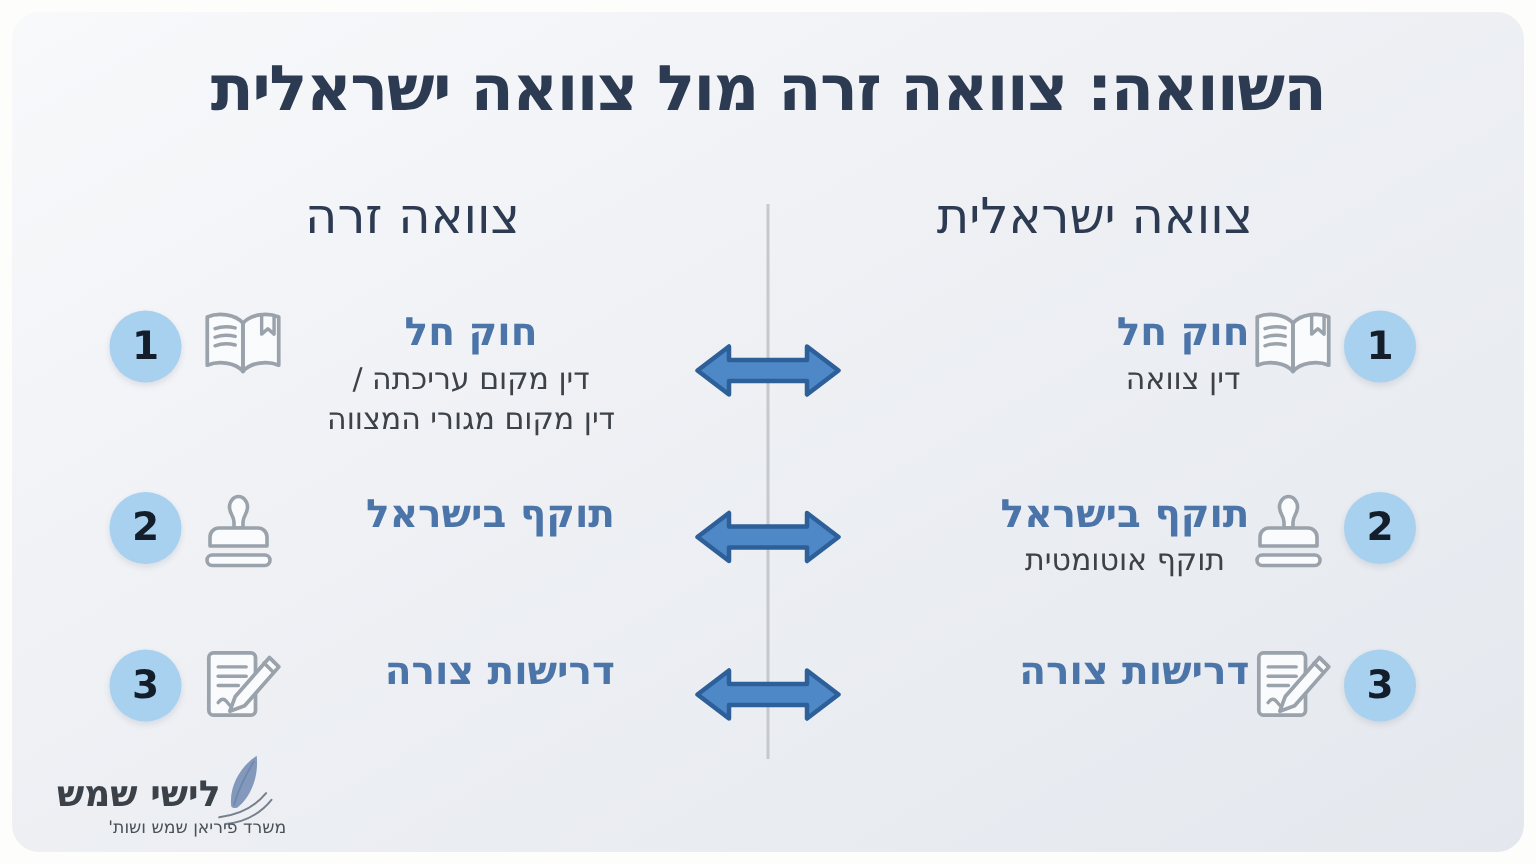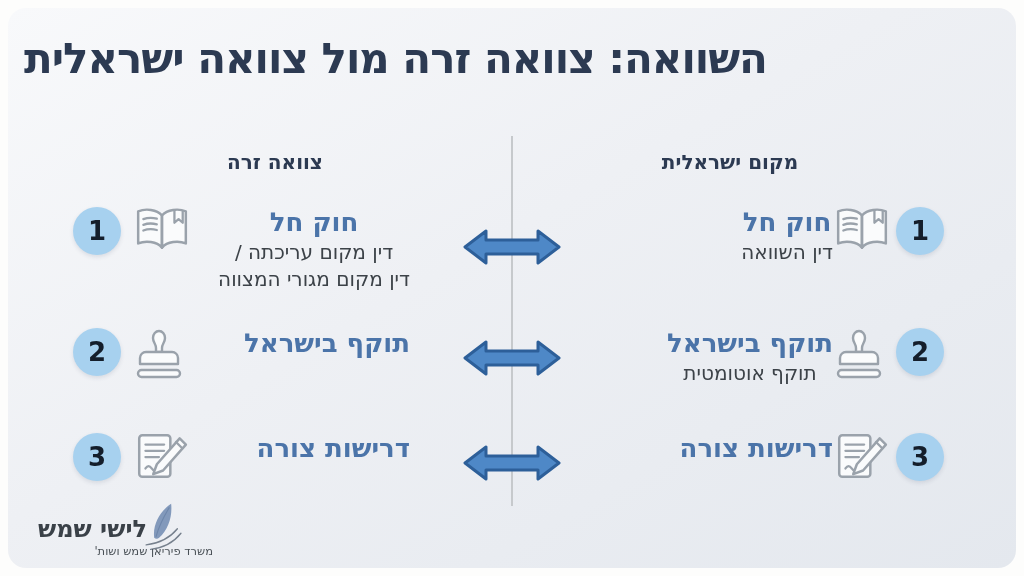--- a/index.html
+++ b/index.html
@@ -10,30 +10,30 @@
     position:relative;
     overflow:hidden;
   }
   .card {
     position:absolute; left:8px; top:8px; width:1008px; height:560px;
     border-radius:18px;
     background:linear-gradient(150deg,#f8f9fb 0%,#eef0f4 45%,#e4e8ee 100%);
   }
   .title {
     position:absolute; top:34px; left:0; width:1024px;
-    text-align:left; direction:rtl;
-    font-size:42px; font-weight:bold; color:#2c3a52; letter-spacing:-1px;padding-left:24px;
+    text-align:center; direction:rtl;
+    font-size:42px; font-weight:bold; color:#2c3a52; letter-spacing:-1px;
   }
   .divider {
     position:absolute; left:511px; top:136px; width:2px; height:370px;
     background:#c6c9cc;
   }
   .col-header {
-    position:absolute; top:150px; direction:rtl; text-align:center;
-    font-size:20px; font-weight:bold; color:#2c3a52;
+    position:absolute; top:124px; direction:rtl; text-align:center;
+    font-size:33px; font-weight:normal; color:#2c3a52;
   }
   .col-header.left  { left:140px; width:270px; }
   .col-header.right { left:595px; width:270px; }
 
   .row { position:absolute; left:0; width:1024px; height:112px; }
   .row-1 { top:203px; }
   .row-2 { top:324px; }
   .row-3 { top:429px; }
 
   .num-circle {
@@ -59,36 +59,36 @@
   .arrow-1 { top:227px; }
   .arrow-2 { top:338px; }
   .arrow-3 { top:443px; }
 
   .logo { position:absolute; left:38px; top:502px; width:175px; }
   .logo-top {
     direction:rtl; display:flex; align-items:flex-end; justify-content:flex-end;
   }
   .logo-feather { width:42px; height:50px; margin-left:-4px; flex:0 0 auto; }
   .logo-name { font-size:24px; font-weight:bold; color:#3a4148; line-height:26px; padding-bottom:10px; }
-  .logo-sub { direction:rtl; text-align:right; font-size:11.5px; color:#4a5157; margin-top:-8px; padding-left:12px; }
+  .logo-sub { direction:rtl; text-align:center; font-size:11.5px; color:#4a5157; margin-top:-8px; padding-left:12px; }
 
   svg .ic { stroke:#9aa2ab; stroke-width:2.4; fill:#fafbfc; stroke-linecap:round; stroke-linejoin:round; }
   svg .ic-line { stroke:#9aa2ab; stroke-width:2.2; fill:none; stroke-linecap:round; stroke-linejoin:round; }
 </style>
 </head>
 <body>
 
 <div class="card"></div>
 
 <div class="title">השוואה: צוואה זרה מול צוואה ישראלית</div>
 
 <div class="divider"></div>
 
 <div class="col-header left">צוואה זרה</div>
-<div class="col-header right">מקום ישראלית</div>
+<div class="col-header right">צוואה ישראלית</div>
 
 <svg width="0" height="0" style="position:absolute">
   <defs>
     <g id="icon-book">
       <path class="ic" d="M28,10 C23,4 12,3 5,6 L5,37 C12,34 23,35 28,41 Z"></path>
       <path class="ic" d="M28,10 C33,4 44,3 51,6 L51,37 C44,34 33,35 28,41 Z"></path>
       <path class="ic-line" d="M28,10 L28,41"></path>
       <path class="ic-line" d="M40,5 V17 L44,13.5 L48,17 V6"></path>
       <path class="ic-line" d="M10,13.5 C14,12 19,12 23,13"></path>
       <path class="ic-line" d="M10,19 C14,17.5 19,17.5 23,18.5"></path>
@@ -154,21 +154,21 @@
 
 <div class="row right row-1">
   <div class="num-circle">
       <span>1</span>
     </div>
   <span class="row-icon"><svg viewBox="0 0 56 48" width="58" height="50">
         <use href="#icon-book"></use>
       </svg></span>
   <div class="row-text">
     <div class="row-heading">חוק חל</div>
-    <div class="row-desc">דין השוואה</div>
+    <div class="row-desc">דין צוואה</div>
   </div>
 </div>
 
 <div class="row right row-2">
   <div class="num-circle">
       <span>2</span>
     </div>
   <span class="row-icon"><svg viewBox="0 0 52 54" width="52" height="54">
         <use href="#icon-stamp"></use>
       </svg></span>

